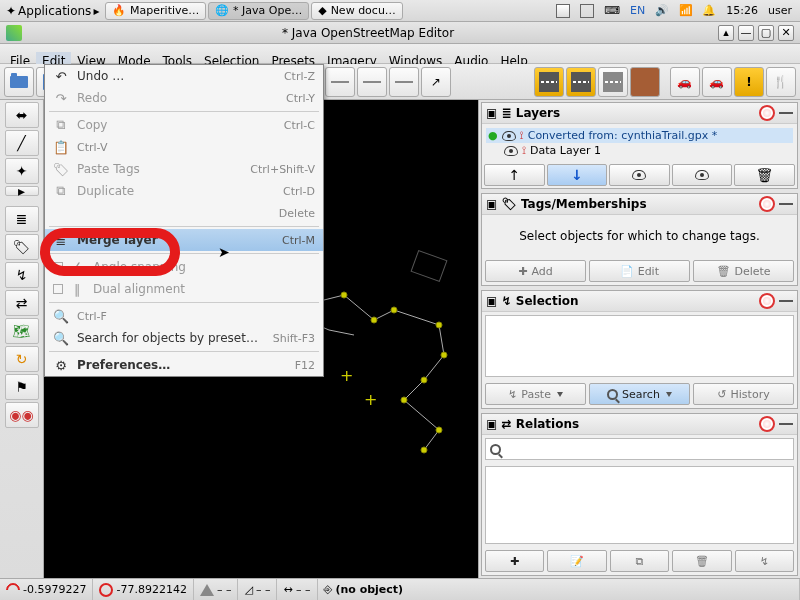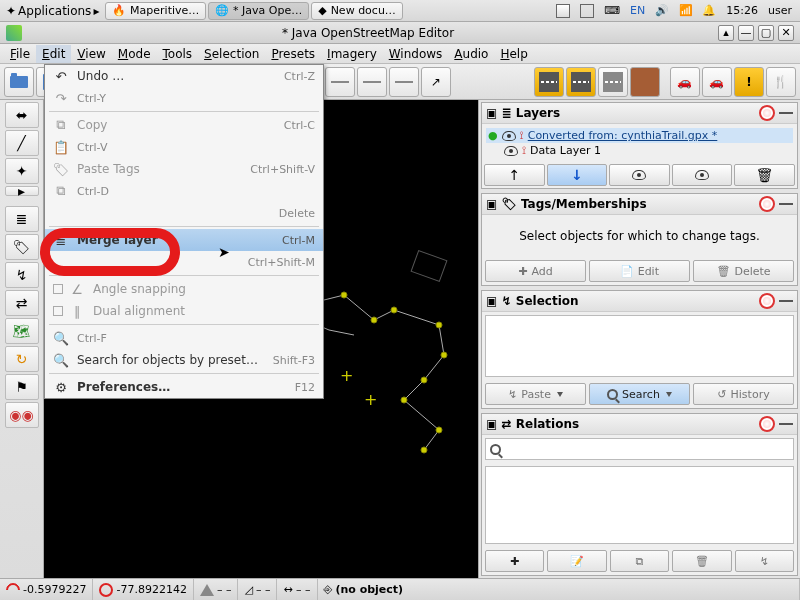--- a/index.html
+++ b/index.html
@@ -14,21 +14,21 @@
 .sq { width:14px; height:14px; border:1px solid #666; display:inline-block;}
 .sq.inner{background:linear-gradient(#fff,#ddd);}
 
 
 .winbar { height: 22px; background: linear-gradient(#e6e6e6,#d2d2d2); display:flex; align-items:center; padding:0 6px; border-bottom:1px solid #aaa;}
 .winbar .title { flex:1; text-align:center; font-size:12px;}
 .winbtn { width:16px; height:16px; border:1px solid #888; border-radius:2px; margin-left:4px; display:flex; align-items:center; justify-content:center; font-size:11px; background:linear-gradient(#fff,#ddd);}
 .winjosm{width:16px;height:16px;background:linear-gradient(45deg,#4a8,#8d3);border-radius:2px;}
 
 
-.menubar { height: 20px; background: linear-gradient(#eee,#e0e0e0); display:flex; align-items:flex-end; padding:0 4px; border-bottom:1px solid #bbb;}
+.menubar { height: 20px; background: linear-gradient(#eee,#e0e0e0); display:flex; align-items:flex-start; padding:8px 4px; border-bottom:1px solid #bbb;}
 .menuitem { padding:2px 6px; font-size:12px; cursor:pointer;}
 .menuitem u { text-decoration: underline; }
 
 
 .toolbar { height: 36px; background: linear-gradient(#efefef,#dedede); display:flex; align-items:center; padding:0 4px; gap:2px; border-bottom:1px solid #aaa; position:relative; z-index:1;}
 .tbbtn { width:30px; height:30px; border:1px solid #aaa; border-radius:3px; background:linear-gradient(#fcfcfc,#e6e6e6); display:flex; align-items:center; justify-content:center;}
 .tbbtn.yellow{background:linear-gradient(#ffcc33,#e6a800);}
 .tbbtn.brown{background:#a55d35;}
 .tbsep{width:6px;}
 .tbgap{flex:1;}
@@ -197,56 +197,53 @@
 </div>
 
 <div class="dropdown" id="ddmenu">
     <div class="dditem">
       <span class="ddicon">↶</span>
       <span class="ddlabel"><b style="font-weight:normal">Undo …</b></span>
       <span class="ddshort">Ctrl-Z</span>
     </div>
     <div class="dditem dis">
       <span class="ddicon">↷</span>
+      <span class="ddlabel"><b style="font-weight:normal">Redo</b></span>
       <span class="ddshort">Ctrl-Y</span>
     </div>
     <div class="ddsep"></div>
     <div class="dditem dis">
       <span class="ddicon">⧉</span>
       <span class="ddlabel"><b style="font-weight:normal">Copy</b></span>
       <span class="ddshort">Ctrl-C</span>
     </div>
     <div class="dditem dis">
       <span class="ddicon">📋</span>
       <span class="ddshort">Ctrl-V</span>
     </div>
     <div class="dditem dis">
       <span class="ddicon">🏷</span>
       <span class="ddlabel"><b style="font-weight:normal">Paste Tags</b></span>
       <span class="ddshort">Ctrl+Shift-V</span>
     </div>
     <div class="dditem dis">
       <span class="ddicon">⧉</span>
+      <span class="ddlabel"><b style="font-weight:normal">Duplicate</b></span>
       <span class="ddshort">Ctrl-D</span>
     </div>
     <div class="dditem dis">
       <span class="ddicon"></span>
       <span class="ddlabel"></span>
       <span class="ddshort">Delete</span>
     </div>
     <div class="ddsep"></div>
     <div class="dditem hl">
       <span class="ddicon">≣</span>
       <span class="ddlabel"><b style="font-weight:bold">Merge layer</b></span>
       <span class="ddshort">Ctrl-M</span>
-    </div>
-    <div class="dditem dis">
-      <span class="ddicon"></span>
-      <span class="ddlabel"></span>
-      <span class="ddshort">Ctrl+Shift-M</span>
     </div>
     <div class="ddsep"></div>
     <div class="dditem dis">
       <span class="ddchk"></span>
       <span class="ddicon">∠</span>
       <span class="ddlabel"><b style="font-weight:normal">Angle snapping</b></span>
       <span class="ddshort"></span>
     </div>
     <div class="dditem dis">
       <span class="ddchk"></span>
@@ -319,21 +316,21 @@
     <div class="panel">
       <div class="panelhdr">
         <span>▣</span>&nbsp;<span>≣</span>&nbsp;<span>Layers</span>
         <span class="sp"></span><span class="life"></span><span class="dash"></span>
       </div>
       <div class="panelbody" id="layersBody">
           <div class="layerrow sel">
             <span class="greenchk">●</span>
             <span class="eye"></span>
             <span style="color:#c33">⟟</span>
-            <span style="text-decoration:underline;color:#114488">Converted from: cynthiaTrail.gpx *</span>
+            <span style="color:#114488">Converted from: cynthiaTrail.gpx *</span>
           </div>
           <div class="layerrow">
             <span style="width:12px;display:inline-block"></span>
             <span class="eye"></span>
             <span style="color:#c33">⟟</span>
             <span style="">Data Layer 1</span>
           </div>
         </div>
       <div class="layerbtns">
         <div class="lb">↑</div>

